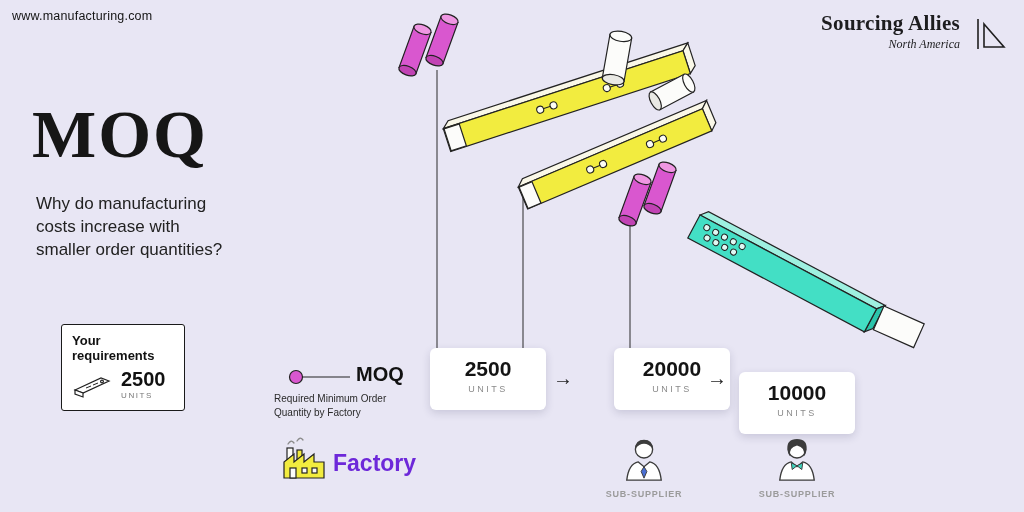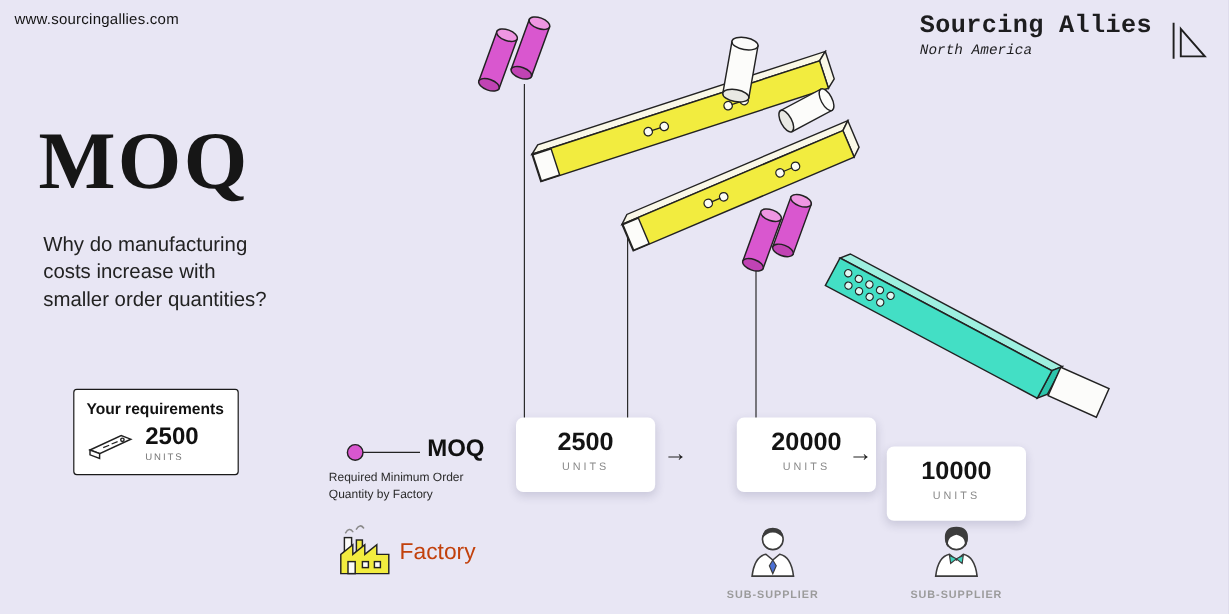--- a/index.html
+++ b/index.html
@@ -3,46 +3,46 @@
 <meta charset="utf-8">
 <style>
   html,body{margin:0;padding:0;background:#cfcde0;}
   #canvas{position:relative;width:1024px;height:512px;overflow:hidden;
           background:var(--background,#e8e6f4);
           font-family:"Liberation Sans",sans-serif;color:#1d1d1f;}
   .abs{position:absolute;}
 
   
   #website-url{left:12px;top:9px;font-size:12.5px;letter-spacing:.2px;color:#141414;}
-  #brand{right:64px;top:11px;font-family:Liberation Mono, monospace;}
+  #brand{right:64px;top:11px;text-align:right;font-family:Liberation Serif, serif;}
   #brand-name{font-size:21px;font-weight:600;letter-spacing:.3px;}
   #brand-region{font-size:12px;font-style:italic;margin-top:1px;}
   #brand-logo{right:18px;top:16px;}
   .logo-stroke{stroke:#1f1f1f;stroke-width:1.6;fill:none;}
 
   
   #page-title{left:32px;top:100px;font-family:"Liberation Serif",serif;font-size:68px;
               font-weight:600;letter-spacing:2px;line-height:1;color:#161616;}
   #page-subtitle{left:36px;top:193px;width:196px;font-size:17px;line-height:1.35;color:#222;}
 
   
-  #req-box{left:61px;top:324px;width:138px;background:#fff;border:1.4px solid #1a1a1a;
+  #req-box{left:61px;top:324px;width:124px;background:#fff;border:1.4px solid #1a1a1a;
            border-radius:3px;padding:8px 10px 10px;box-sizing:border-box;}
   .req-title{font-size:13px;font-weight:700;margin-bottom:6px;color:#111;}
   .req-row{display:flex;align-items:center;gap:7px;}
   .req-qty{font-size:20px;font-weight:700;line-height:1;color:#111;}
   .req-units{font-size:8px;letter-spacing:1.6px;color:#777;margin-top:2px;}
 
   
   #moq-marker{left:288px;top:367px;}
   #moq-label{left:356px;top:363px;font-size:20px;font-weight:700;color:#111;}
   #moq-desc{left:274px;top:392px;width:136px;font-size:10px;line-height:1.35;
             text-align:left;color:#2a2a2a;}
   #factory-icon{left:281px;top:436px;}
-  #factory-label{left:333px;top:450px;font-size:19px;font-weight:400;color:#c2410c;}
+  #factory-label{left:333px;top:450px;font-size:23px;font-weight:700;color:#6d28d9;}
 
   
   .moq-card{width:116px;height:62px;background:#fff;border-radius:6px;
             box-shadow:0 3px 8px rgba(40,40,80,.16);text-align:center;
             padding-top:10px;box-sizing:border-box;}
   #card-0{left:430px;top:348px;} #card-1{left:614px;top:348px;} #card-2{left:739px;top:348px;margin-top:24px;}
   .card-qty{font-size:21px;font-weight:700;color:#141414;line-height:1;}
   .card-units{font-size:9px;letter-spacing:2.5px;color:#8a8a8a;margin-top:5px;}
   .flow-arrow{font-size:20px;color:#222;}
   #arrow-0{left:553px;top:367px;} #arrow-1{left:707px;top:367px;}
@@ -72,21 +72,21 @@
   .tie-1{fill:var(--tie-sub-blue);stroke:#3c3c3c;stroke-width:1;}
   .tie-2{fill:var(--tie-sub-teal);stroke:#3c3c3c;stroke-width:1;}
   .sketch{fill:#fff;stroke:#222;stroke-width:1.2;}
   .sketch-line{stroke:#222;stroke-width:1;}
 </style>
 </head>
 <body>
 
 <div id="canvas">
 
-  <div class="abs" id="website-url">www.sourcingallies.com</div>
+  <div class="abs" id="website-url">www.manufacturing.com</div>
   <div class="abs" id="brand">
     <div id="brand-name">Sourcing Allies</div>
     <div id="brand-region">North America</div>
   </div>
   <svg class="abs" id="brand-logo" width="30" height="38" viewBox="0 0 30 38">
     <line x1="2" y1="3" x2="2" y2="33" class="logo-stroke"></line>
     <polygon points="8,8 28,31 8,31" class="logo-stroke"></polygon>
   </svg>
 
   <div class="abs" id="page-title">MOQ</div>

